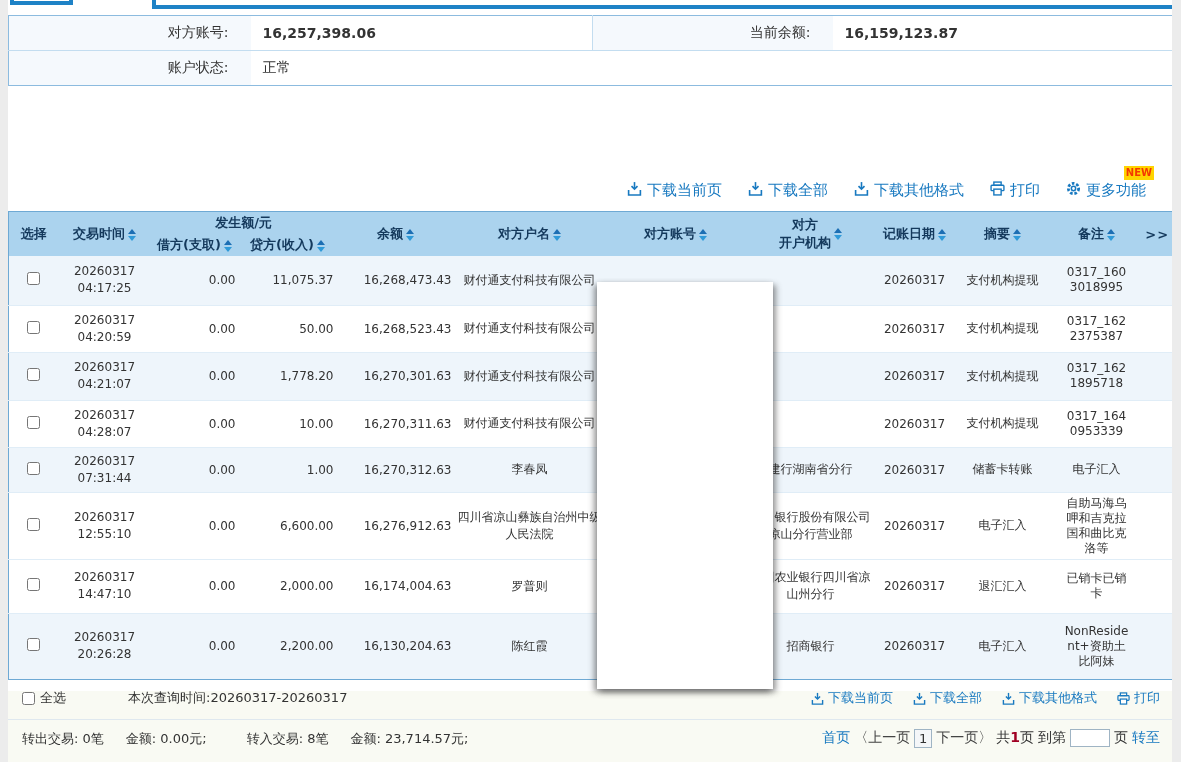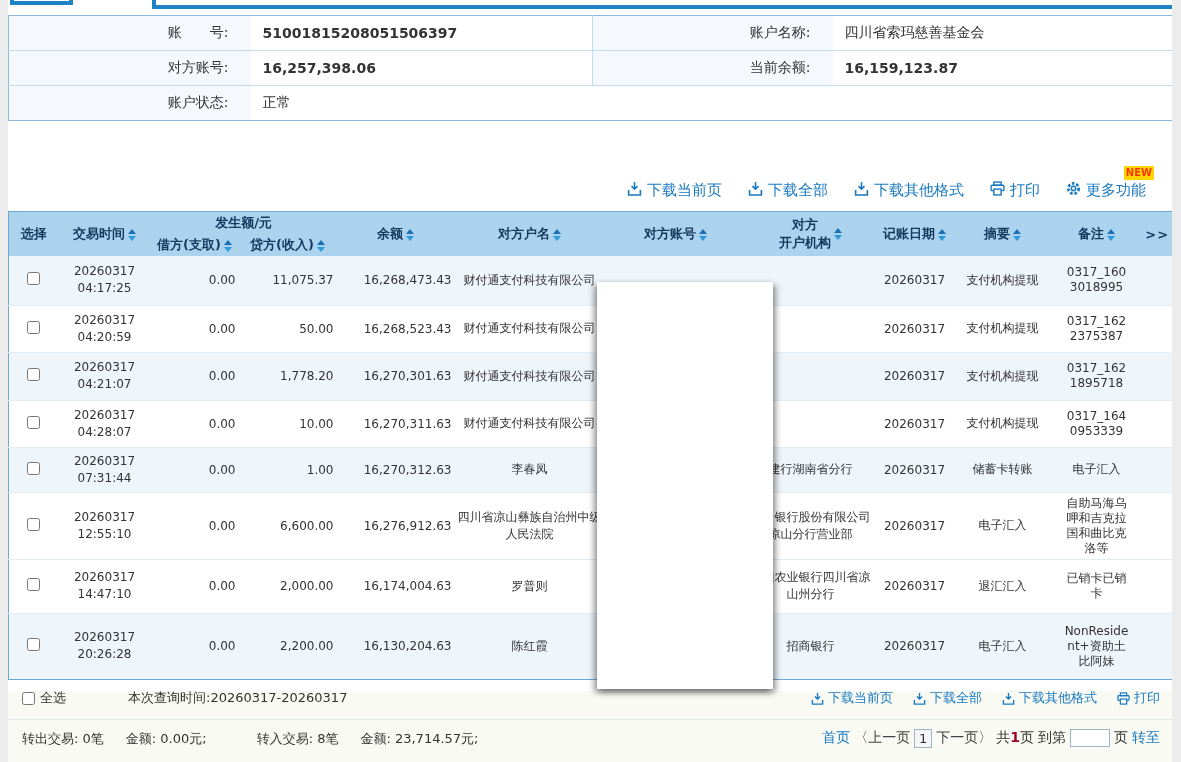--- a/index.html
+++ b/index.html
@@ -73,21 +73,21 @@
   .footer { position:absolute; left:0; top:691px; width:1164px; height:71px; background:#f9faf3; }
   .frow1 { height:29px; display:flex; align-items:center; font-size:13px;
     color:#333; border-bottom:1px solid #dfe8ef; padding:0 12px 14px 14px; }
   .frow1 .sel-label { margin-left:5px; }
   .frow1 .qtime { margin-left:62px; }
   .frow1 .spacer, .frow2 .spacer { flex:1; }
   .blinks { display:flex; gap:20px; }
   .blink { display:flex; align-items:center; gap:4px; color:#1879c0; font-size:13px; cursor:pointer; white-space:nowrap; }
   .frow2 { height:41px; display:flex; align-items:center; font-size:13px; color:#333; padding:0 12px 4px 14px; }
   .tot { margin-right:22px; }
-  .tot2 { margin-right:22px; margin-left:28px; }
+  .tot2 { margin-right:22px; margin-left:18px; }
   .pag { display:flex; align-items:flex-start; gap:4px; font-size:14px; color:#333; }
   .plink { color:#1879c0; cursor:pointer; }
   .pdis { color:#444; cursor:default; }
   .pbox { min-width:18px; height:19px; line-height:17px; text-align:center;
     border:1px solid #9fb4c4; background:#f4f6f8; font-size:13px; padding:0 3px; }
   .pred { color:#a00023; font-weight:bold; }
   .pgin { width:40px; height:18px; border:1px solid #9fb4c4; background:#fff; font-size:13px; padding:0 2px; }
 </style>
 </head>
 <body>
@@ -100,26 +100,20 @@
     <div class="tab-line"></div>
 
     <table class="info">
       <colgroup>
           <col style="width:242px">
           <col style="width:342px">
           <col style="width:240px">
           <col style="width:340px">
         </colgroup>
       <tbody>
-          <tr>
-        <td class="il">账　　号:</td>
-        <td class="iv bnum">51001815208051506397</td>
-        <td class="il sep">账户名称:</td>
-        <td class="iv bnum" style="font-weight:normal">四川省索玛慈善基金会</td>
-      </tr>
       <tr>
         <td class="il">对方账号:</td>
         <td class="iv bnum">16,257,398.06</td>
         <td class="il sep">当前余额:</td>
         <td class="iv bnum">16,159,123.87</td>
       </tr>
       <tr>
         <td class="il">账户状态:</td>
         <td class="iv">正常</td>
         <td colspan="2"></td>

